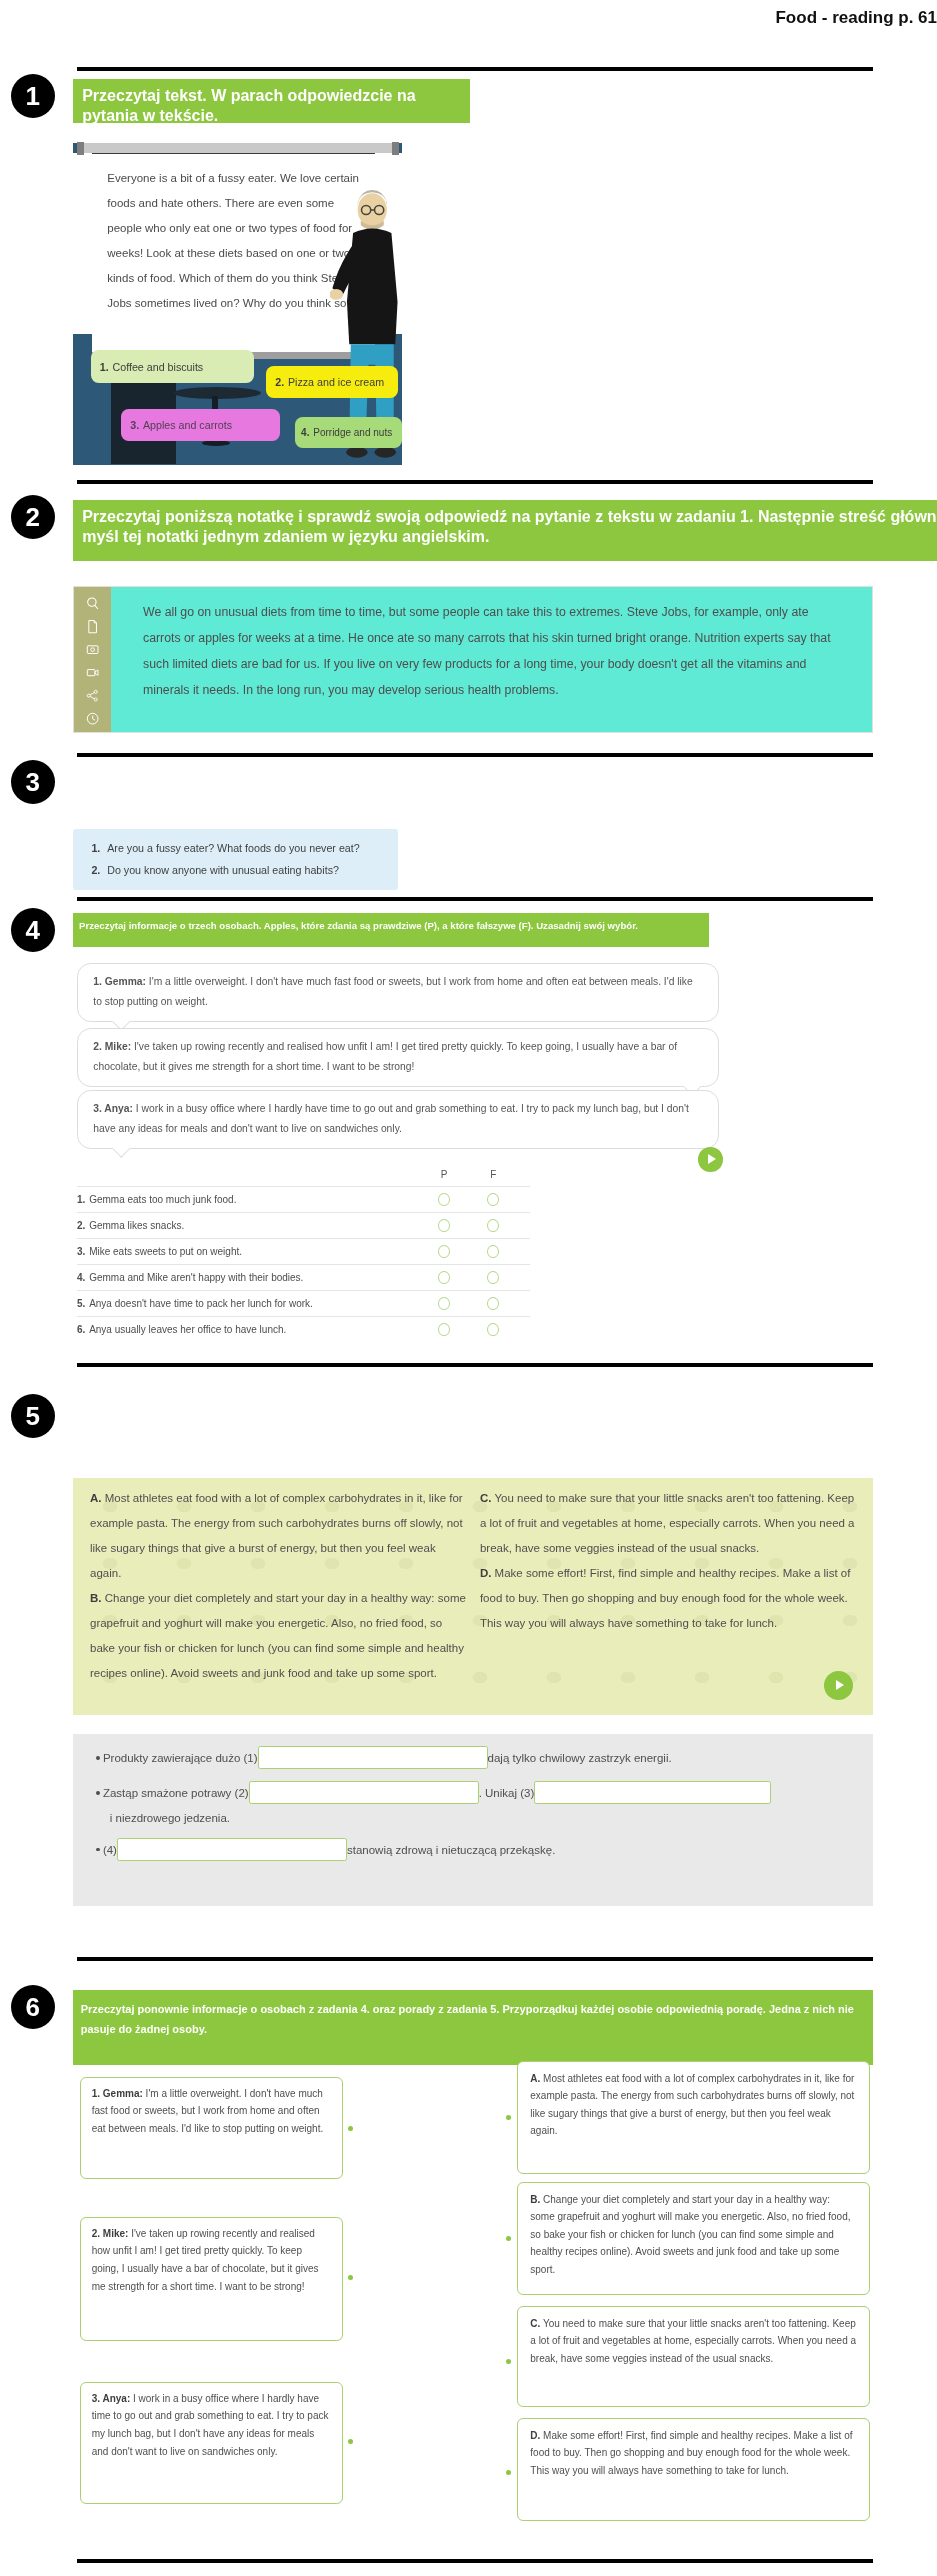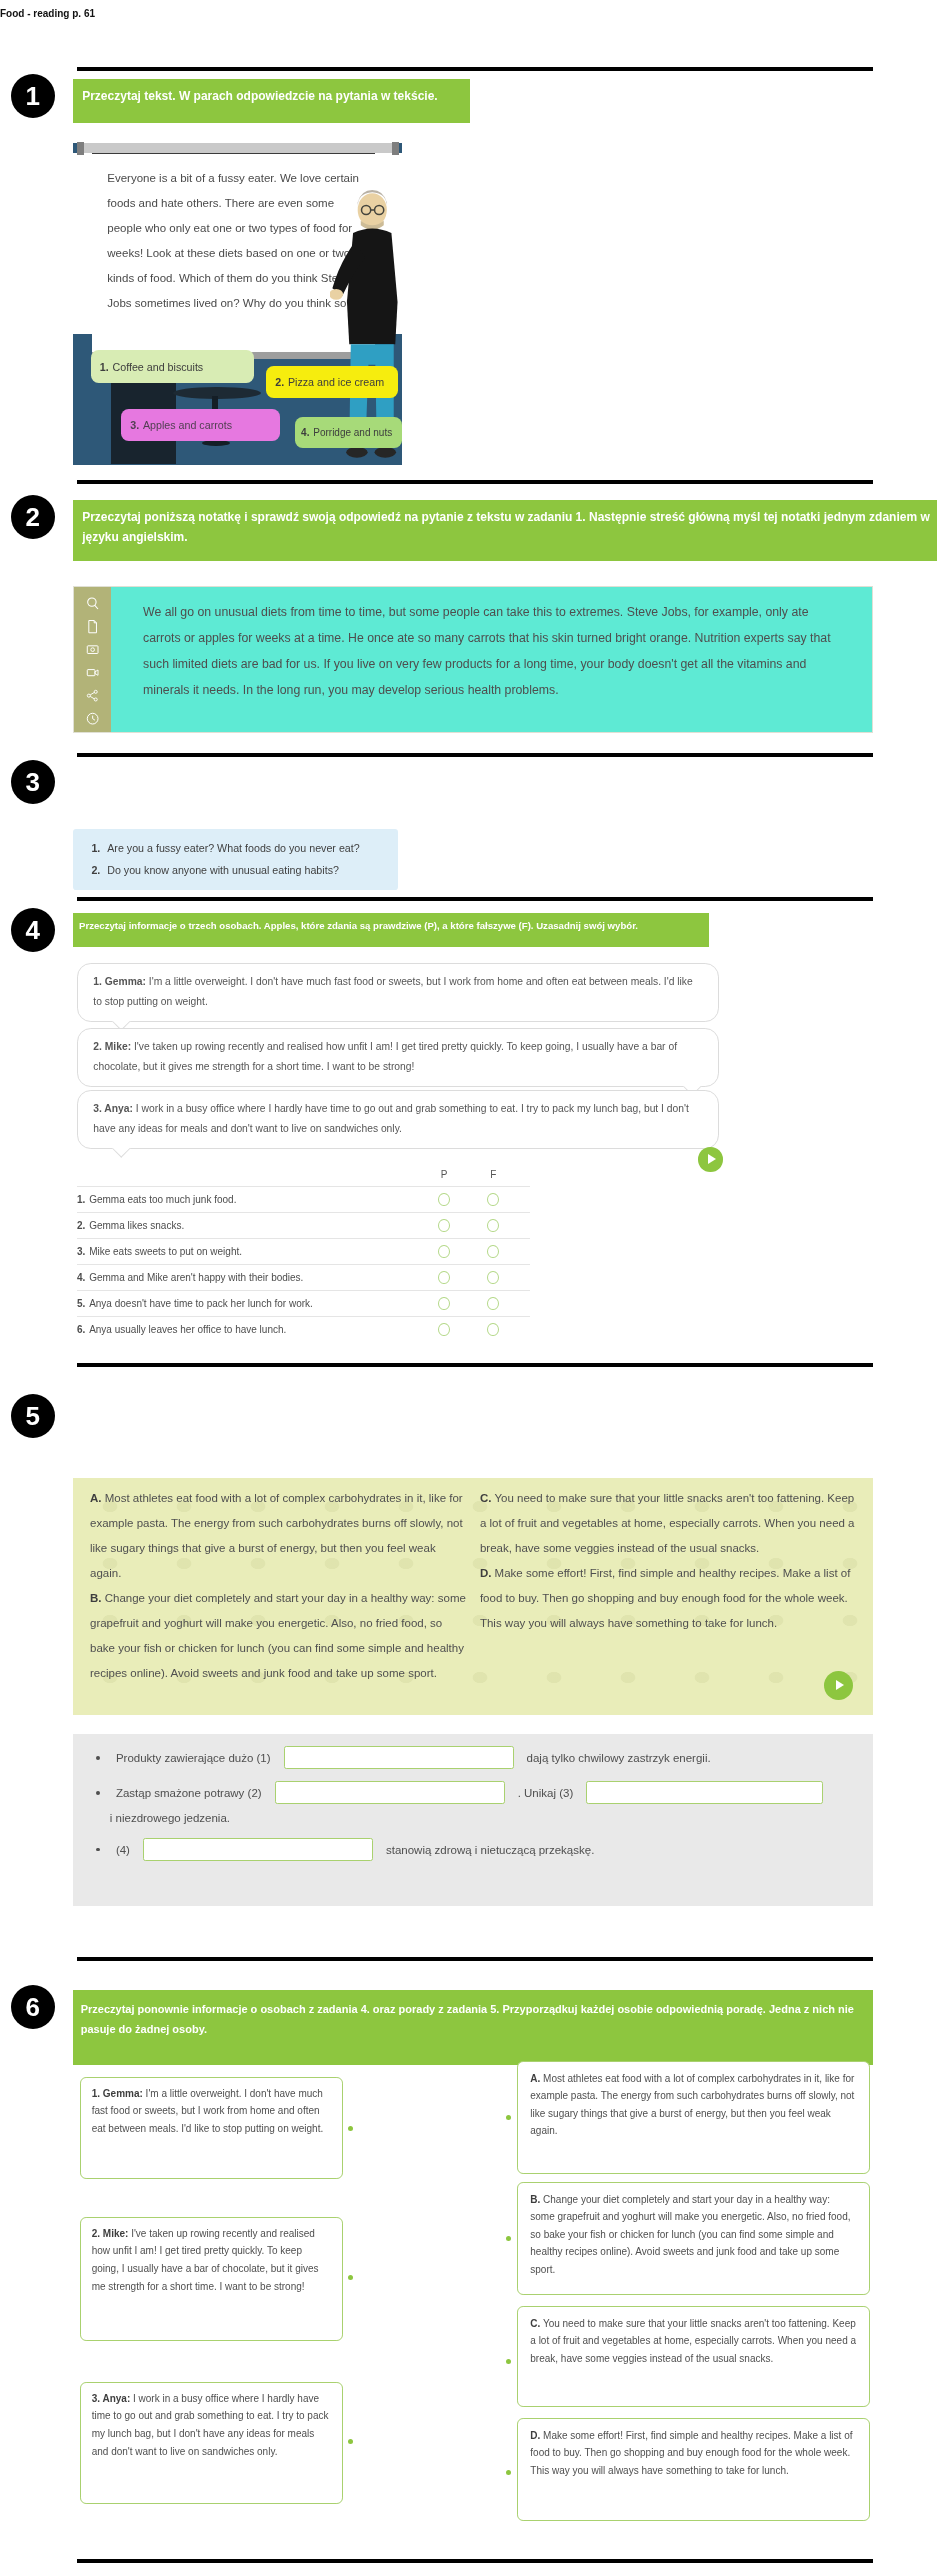--- a/index.html
+++ b/index.html
@@ -1,25 +1,25 @@
 <!DOCTYPE html>
 <html style="font-size:12.3px"><head>
 <meta charset="utf-8">
 <style>
   html,body{margin:0;padding:0;background:#fff;}
   .page{position:relative;width:937px;height:2576px;background:#fff;
         font-family:"Liberation Sans",sans-serif;color:#4d4d4d;overflow:hidden;}
-  .title{position:absolute;top:7.7px;left:0;width:100%;text-align:left;
-         font-size:10px;font-weight:bold;color:#111;margin:0;}
+  .title{position:absolute;top:7.7px;left:0;width:100%;text-align:right;
+         font-size:17px;font-weight:bold;color:#111;margin:0;}
   .rule{position:absolute;left:77px;width:796px;height:3.8px;background:#000;}
   .numcircle{position:absolute;width:44px;height:44px;border-radius:50%;background:#000;
              color:#fff;display:flex;align-items:center;justify-content:center;
              font-size:26px;font-weight:bold;}
   .banner{position:absolute;background:#8dc63f;color:#fff;font-weight:bold;
-          box-sizing:border-box;font-size:12px;padding:6.9px 9.2px;line-height:20px;}
+          box-sizing:border-box;font-size:16px;padding:6.9px 9.2px;line-height:20px;}
   .banner.small{font-size:9.6px;padding:6.1px 6.1px;line-height:13.8px;}
   .banner.tight{padding:6.1px 3.1px;}
   .banner.mid{font-size:11px;padding:9.2px 7.7px;}
 
   
   .illus{position:absolute;left:73px;top:143px;width:329px;height:322px;background:#2e5878;}
   .roller{position:absolute;left:3.8px;top:0;width:322px;height:10px;background:#c9c9c9;}
   .cap{position:absolute;top:-1.5px;width:6.9px;height:13px;background:#7e7e7e;}
   .cap.left{left:0}.cap.right{right:0}
   .side-white{position:absolute;background:#fff;}
@@ -77,21 +77,21 @@
   
   .advicebox{position:absolute;left:73px;top:1478px;width:800px;height:237px;background:#e9edb9;
              background-image:radial-gradient(rgba(160,170,100,0.13) 6.9px, transparent 7.7px);
              background-size:74px 57px;
              display:flex;gap:13.8px;padding:7.7px 17px;box-sizing:border-box;}
   .adv-col{flex:1;font-size:11.5px;line-height:25px;color:#4f4f4f;}
   .adv-col p{margin:0;}
   .adv-col b{color:#3e3e3e;}
   .graybox{position:absolute;left:73px;top:1734px;width:800px;height:172px;background:#e9e9e9;
            padding:10.7px 0 0 23px;box-sizing:border-box;}
-  .nline{display:flex;align-items:center;min-height:26px;margin-bottom:9.2px;font-size:11.5px;color:#4f4f4f;gap:13px;}
+  .nline{display:flex;align-items:center;min-height:26px;margin-bottom:9.2px;font-size:11.5px;color:#4f4f4f;gap:0;}
   .nline.cont{margin-top:-6.1px;padding-left:13.8px;min-height:18.4px;}
   .bullet{width:3.8px;height:3.8px;border-radius:50%;background:#4f4f4f;flex:none;margin-right:3.1px;}
   .gap{height:23px;width:230px;border:0.8px solid #a9d16f;border-radius:2.3px;background:#fff;flex:none;
        box-sizing:border-box;font-size:10.7px;padding:0 6.1px;color:#444;outline:none;}
 
   
   .matchbox{position:absolute;border:0.8px solid #a9d16f;border-radius:6.1px;background:#fff;box-sizing:border-box;
             font-size:10px;line-height:17.6px;color:#4f4f4f;}
   .matchbox p{margin:0;}
   .matchbox b{color:#3e3e3e;}

